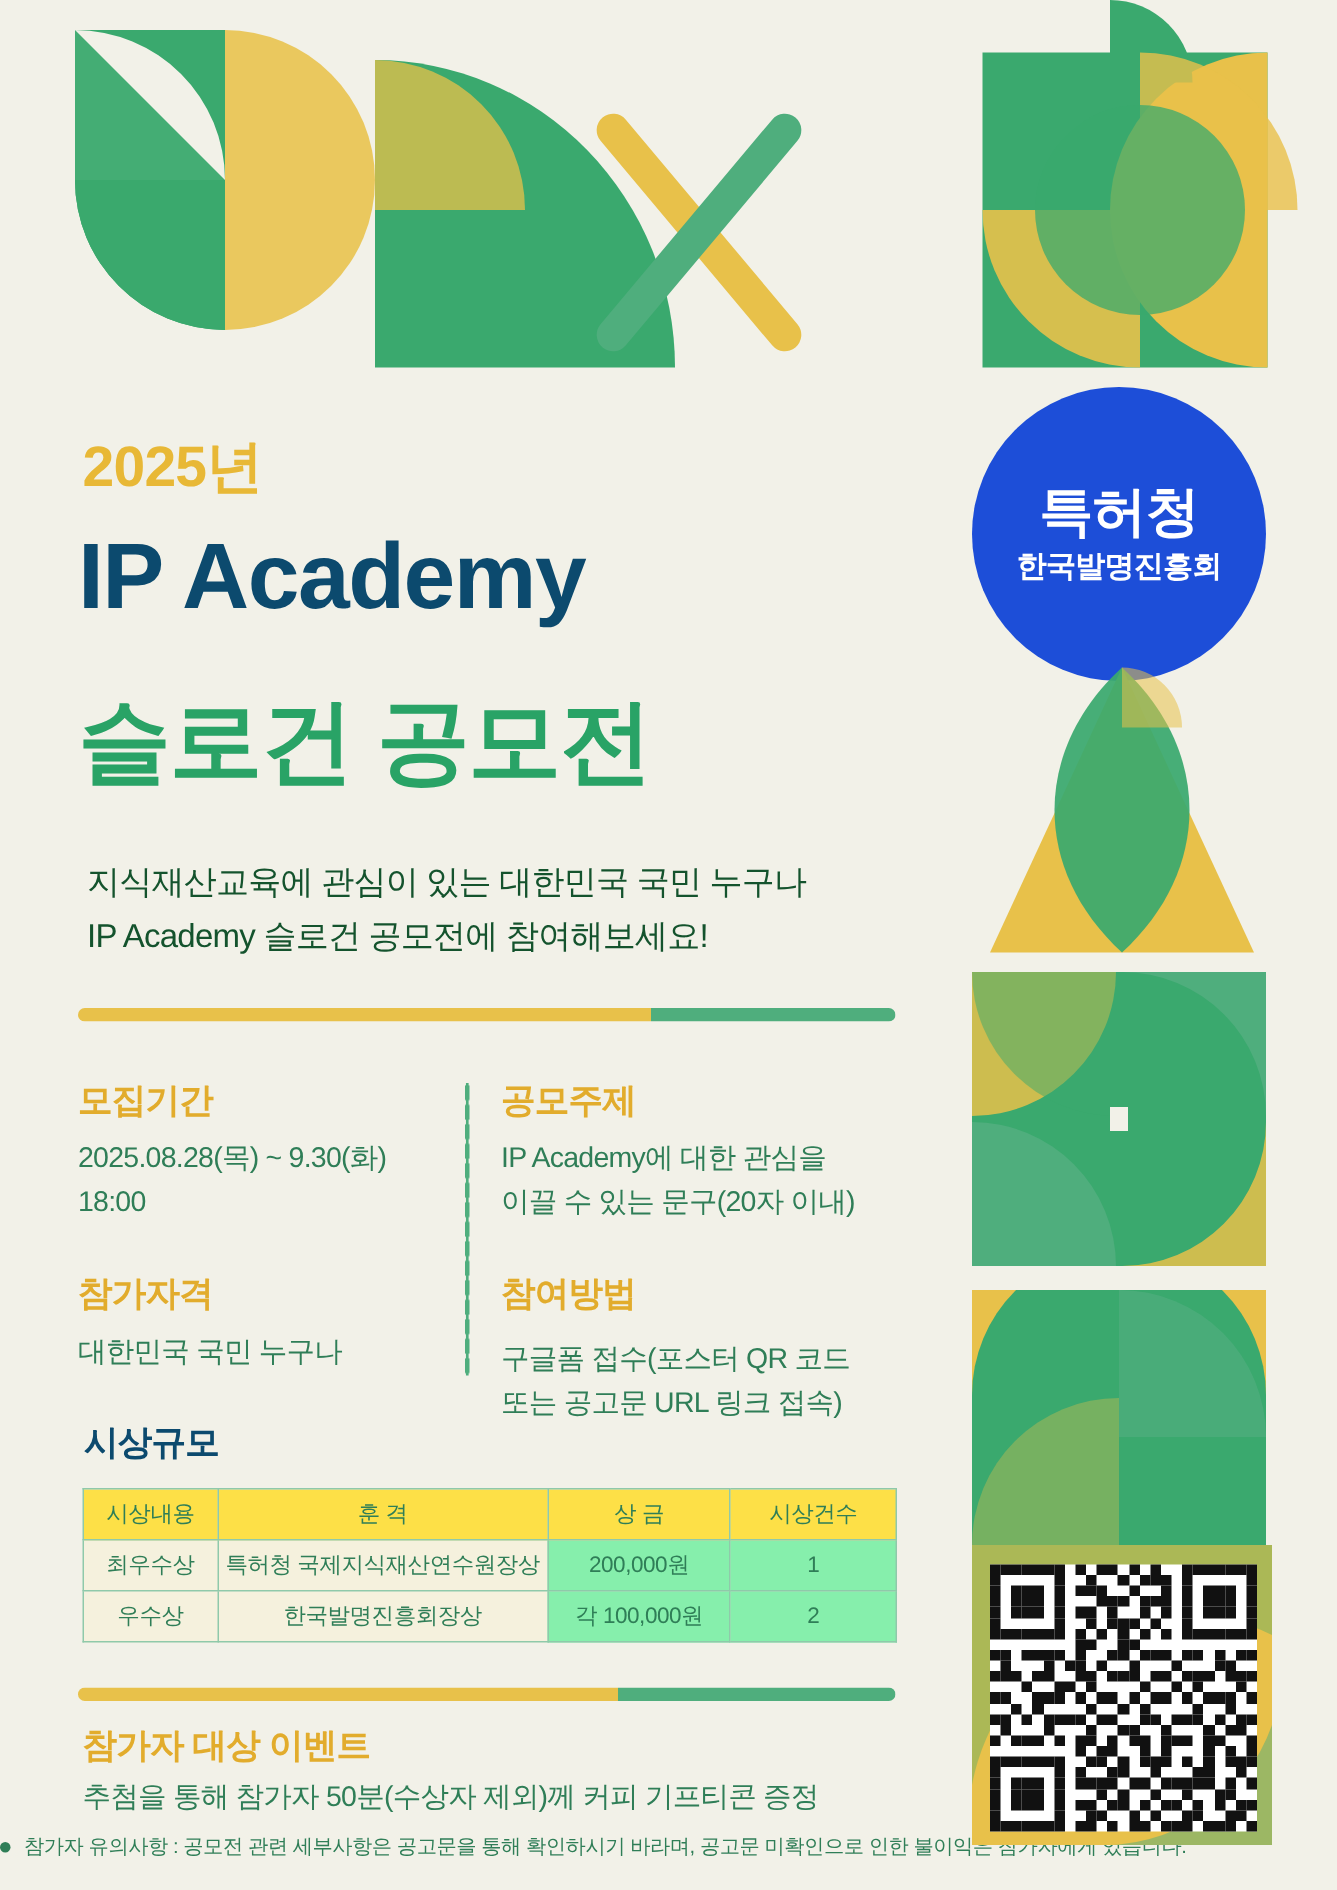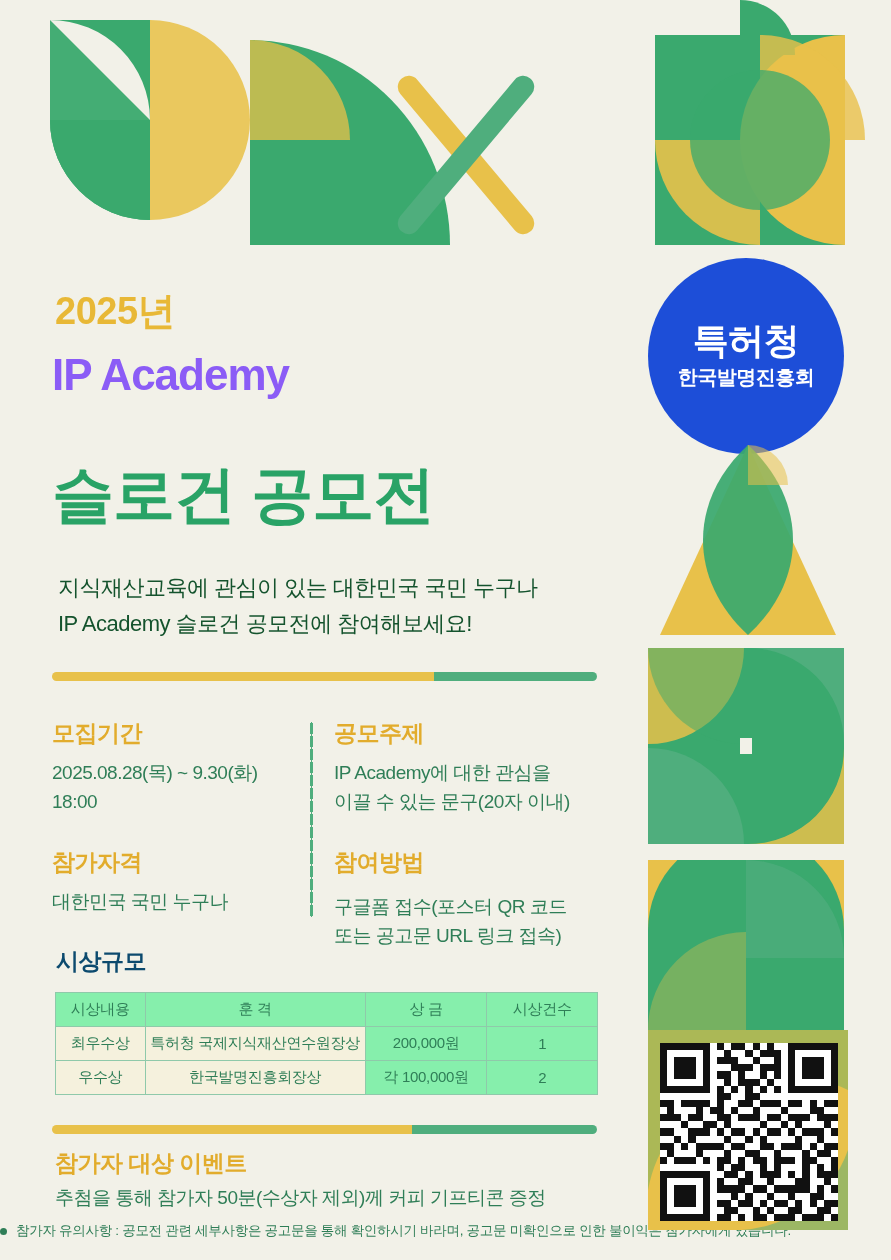--- a/index.html
+++ b/index.html
@@ -38,23 +38,23 @@
     top: 286px;
     font-size: 38px;
     font-weight: bold;
     color: #e8b836;
     letter-spacing: -0.5px;
   }
   .title1 {
     position: absolute;
     left: 52px;
     top: 352px;
-    font-size: 44px;
+    font-size: 62px;
     font-weight: bold;
-    color: #8b5cf6;
+    color: #0c4a6e;
     letter-spacing: -1px;
     line-height: 1.06;
   }
   .title2 {
     position: absolute;
     left: 52px;
     top: 462px;
     font-size: 62px;
     font-weight: bold;
     color: #29a366;
@@ -165,21 +165,21 @@
     border-collapse: collapse;
     font-size: 15px;
     color: #2f7e57;
   }
   table.prize th, table.prize td {
     border: 1px solid #8fc9aa;
     text-align: center;
     padding: 7px 2px;
     letter-spacing: -0.3px;
   }
-  table.prize thead th { background: #86efac; font-weight: normal; }
+  table.prize thead th { background: #fde047; font-weight: normal; }
   table.prize tbody td { background: #86efac; }
   table.prize tbody td.first { background: #f5f1dd; }
 
   
   .event-h {
     position: absolute;
     left: 55px;
     top: 1148px;
     font-size: 23px;
     font-weight: bold;

